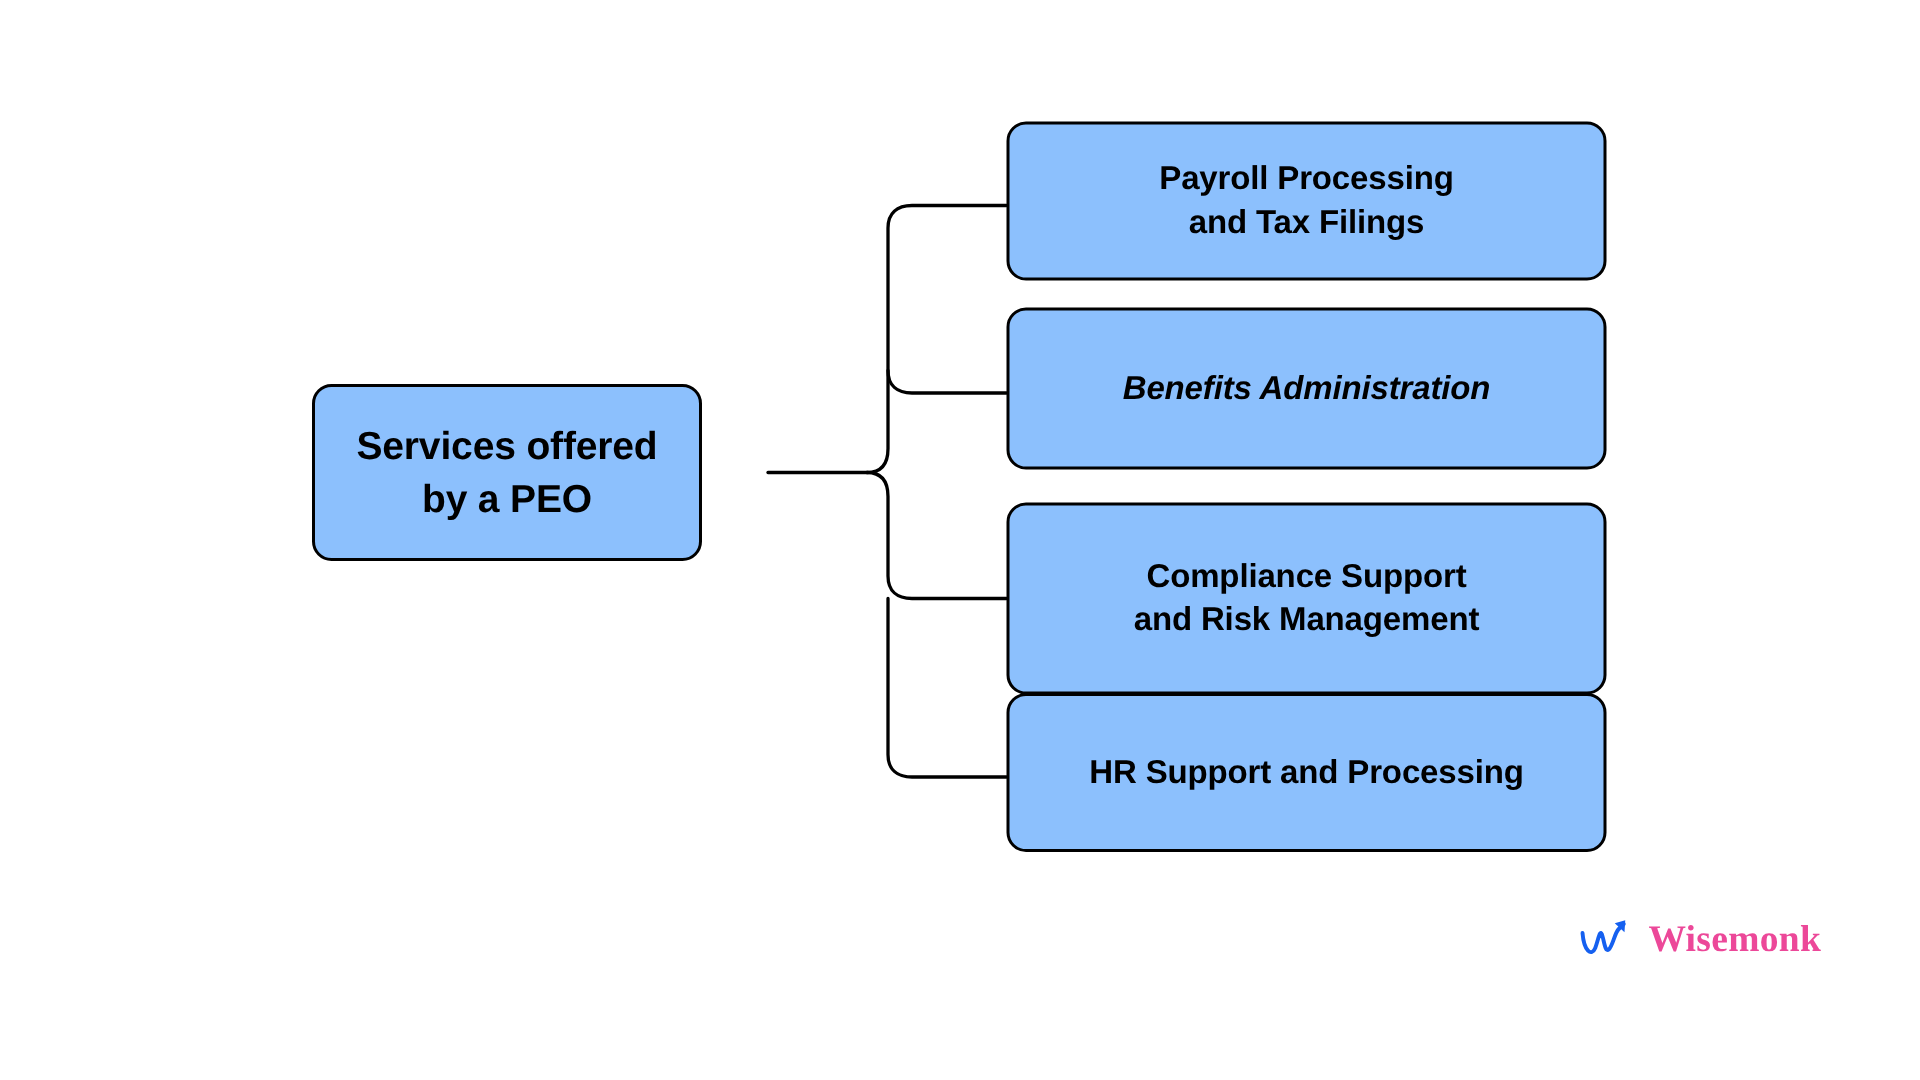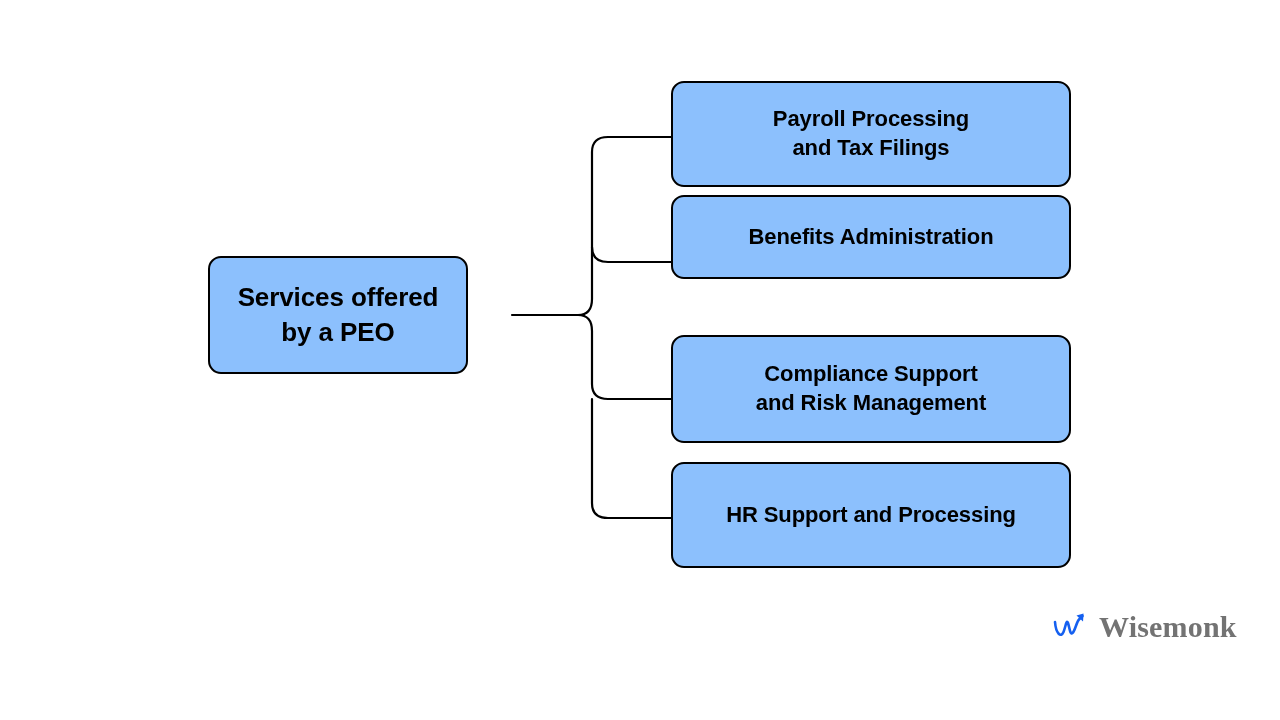--- a/index.html
+++ b/index.html
@@ -67,43 +67,43 @@
   .child-node {
     left: 671px;
     width: 400px;
     justify-content: center;
   }
   .child-node .node-label {
     font-size: 22px;
   }
 
   #child-node-0 { top: 81px;  height: 106px; }
-  #child-node-1 { top: 195px; height: 84px; }
-  #child-node-2 { top: 335px; height: 108px; }
+  #child-node-1 { top: 205px; height: 108px; font-style: italic; }
+  #child-node-2 { top: 335px; height: 128px; }
   #child-node-3 { top: 462px; height: 106px; }
 
   
   #watermark {
     position: absolute;
     left: 1052px;
     top: 610px;
     display: flex;
     align-items: center;
     gap: 7px;
   }
   #watermark .logo-mark {
     display: block;
     width: 40px;
     height: 34px;
   }
   #watermark .logo-text {
     font-family: "Liberation Serif", serif;
     font-weight: 700;
-    font-size: 30px;
-    color: #737373;
+    font-size: 25px;
+    color: #ec4899;
     letter-spacing: 0.2px;
   }
 </style>
 </head>
 <body>
 
 <div id="canvas">
 
   <svg id="connectors" viewBox="0 0 1280 720" xmlns="http://www.w3.org/2000/svg">
     <g fill="none" stroke="#000000" stroke-width="2.2" stroke-linecap="round">

